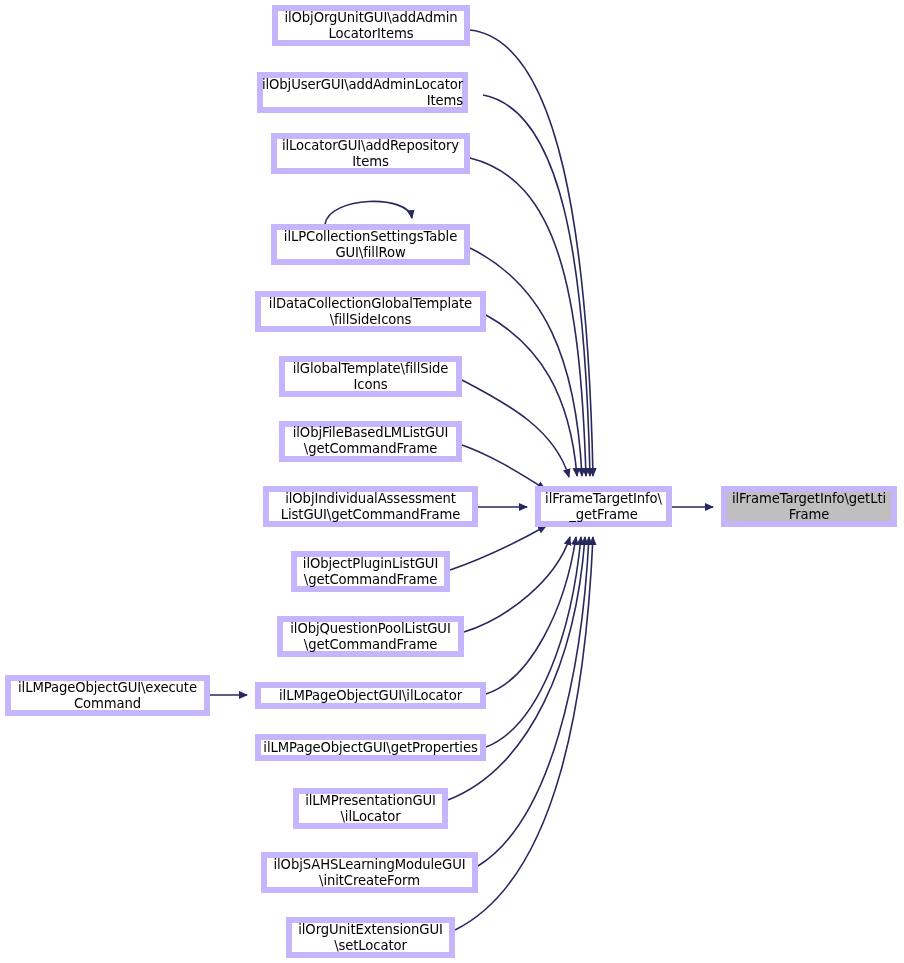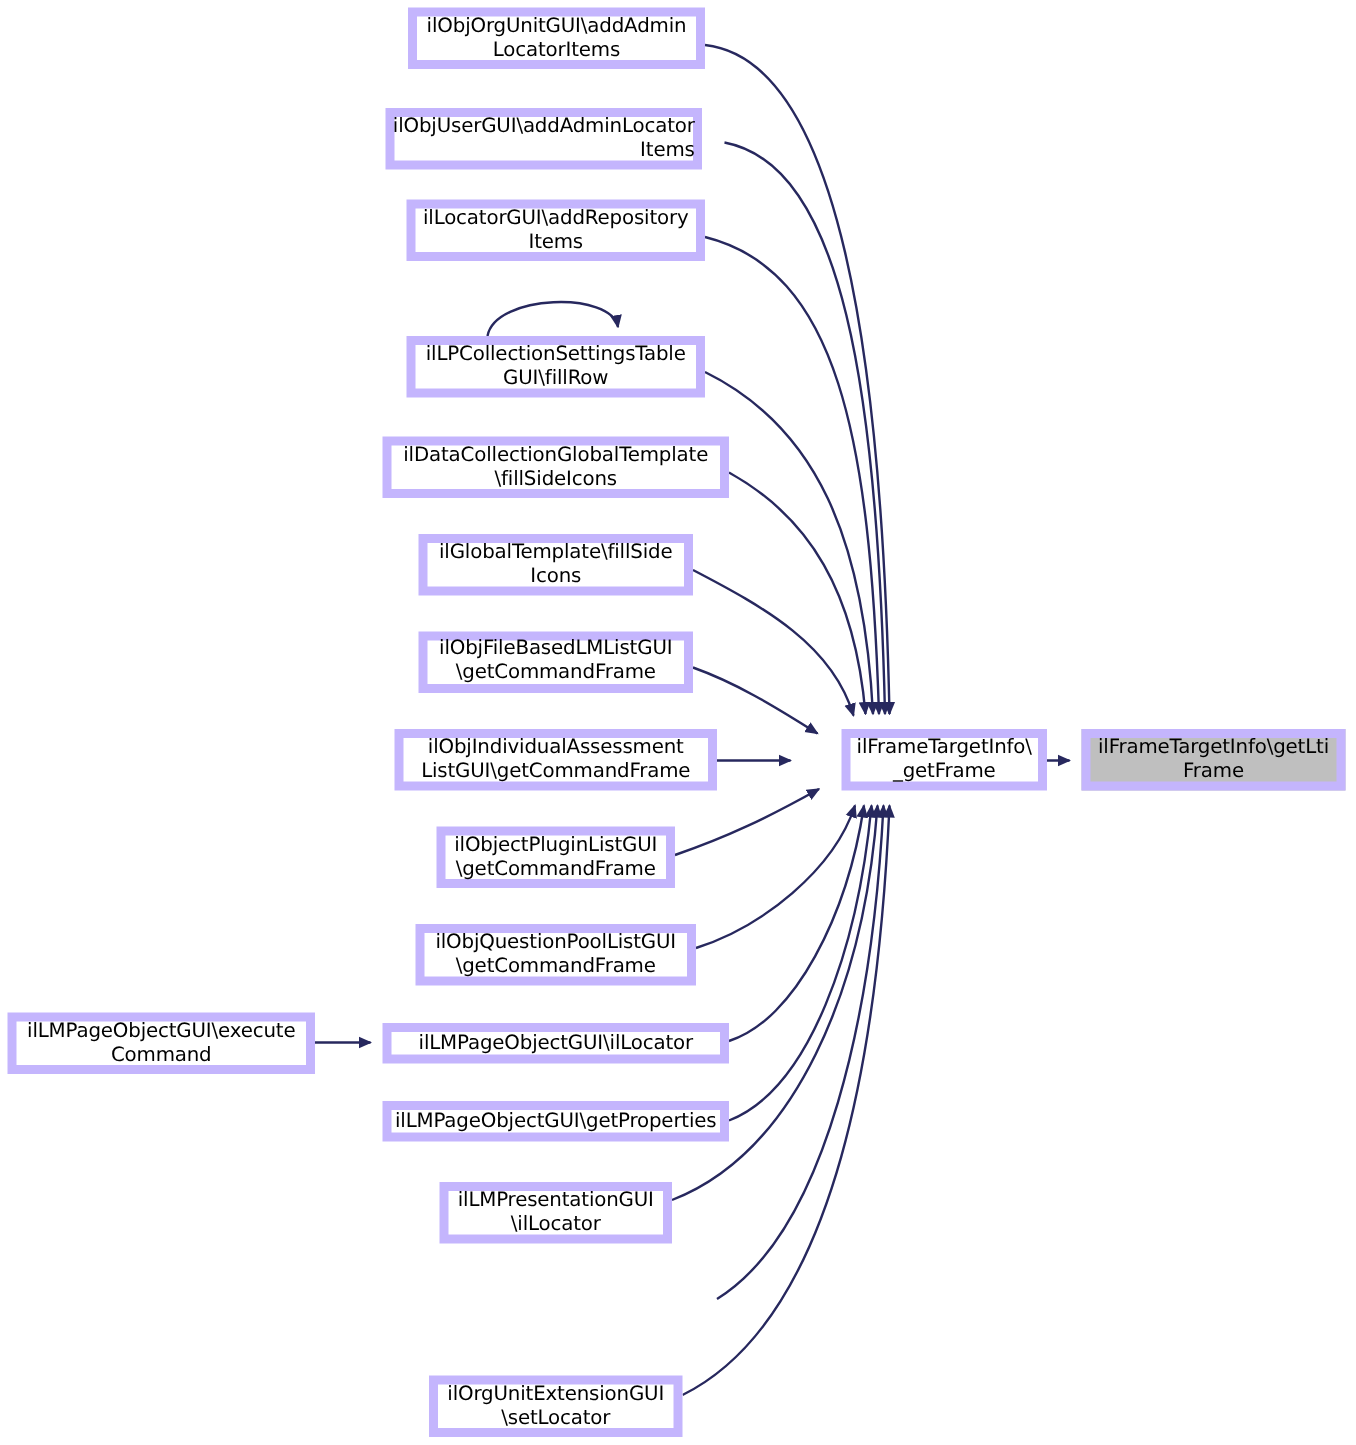--- a/index.html
+++ b/index.html
@@ -85,26 +85,29 @@
   </div>
   <div class="node" style="left:255px;top:682px;width:231px;height:27px;">
     <span>ilLMPageObjectGUI\ilLocator</span>
   </div>
   <div class="node" style="left:255px;top:734px;width:231px;height:27px;">
     <span>ilLMPageObjectGUI\getProperties</span>
   </div>
   <div class="node" style="left:293px;top:788px;width:155px;height:41px;">
     <span>ilLMPresentationGUI<br>\ilLocator</span>
   </div>
+  <div class="node" style="left:261px;top:852px;width:217px;height:41px;">
+    <span>ilObjSAHSLearningModuleGUI<br>\initCreateForm</span>
+  </div>
   <div class="node" style="left:286px;top:917px;width:169px;height:41px;">
     <span>ilOrgUnitExtensionGUI<br>\setLocator</span>
   </div>
   <div class="node" style="left:5px;top:675px;width:205px;height:41px;">
     <span>ilLMPageObjectGUI\execute<br>Command</span>
   </div>
-  <div class="node" style="left:535px;top:486px;width:137px;height:41px;margin-left:26px;">
+  <div class="node" style="left:535px;top:486px;width:137px;height:41px;">
     <span>ilFrameTargetInfo\<br>_getFrame</span>
   </div>
   <div class="node highlight" style="left:721px;top:486px;width:176px;height:41px;">
     <span>ilFrameTargetInfo\getLti<br>Frame</span>
   </div>
 
 </div>
 
 </body></html>

